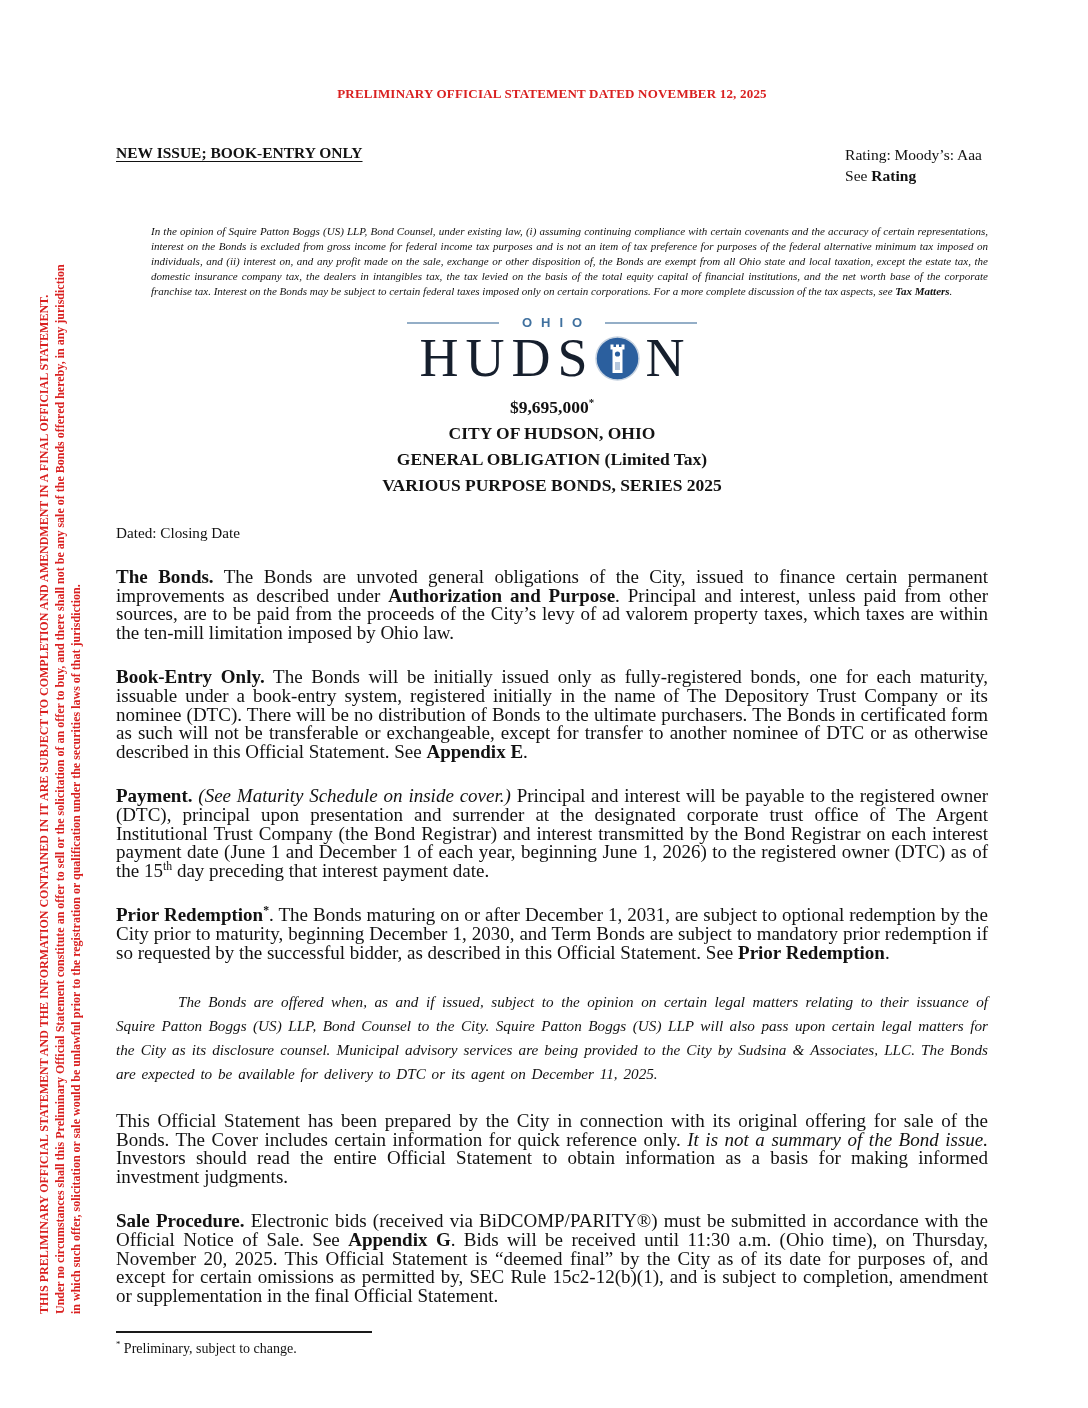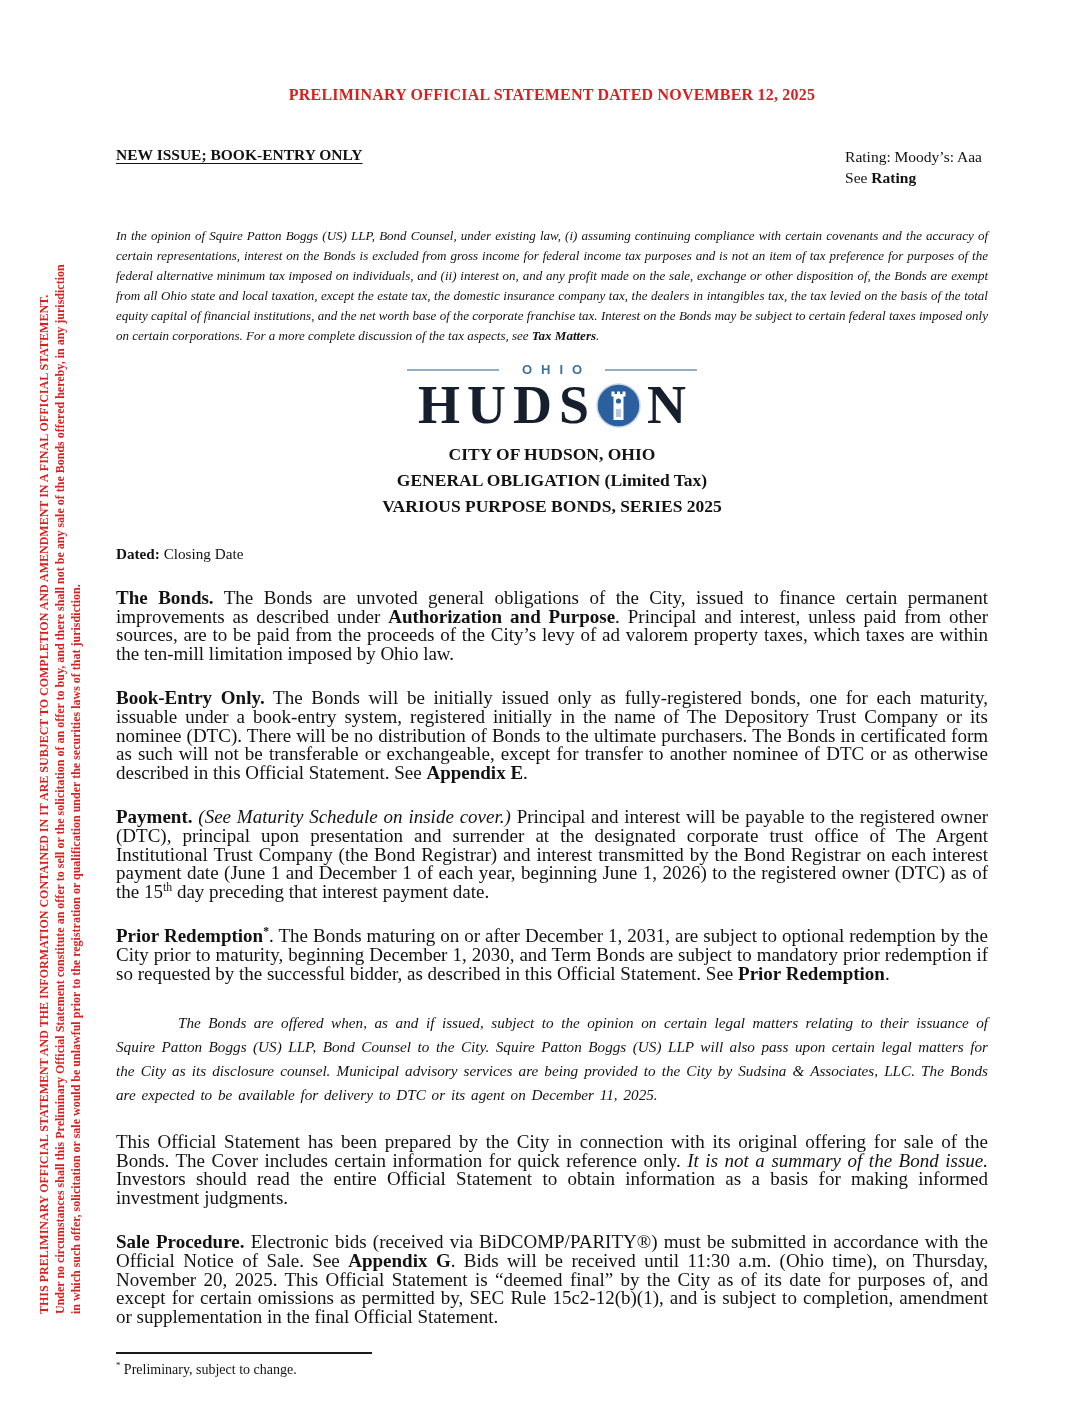--- a/index.html
+++ b/index.html
@@ -15,51 +15,52 @@
     position:absolute; left:36px; top:1314px; width:1172px;
     transform:rotate(-90deg); transform-origin:0 0;
     color:#d92020; font-weight:bold; font-size:12px; line-height:16px;
   }
   .side-disclaimer .rline { white-space:nowrap; }
 
   .main { position:absolute; left:116px; top:0; width:872px; }
 
   .doc-title {
     margin-top:86px; text-align:center; color:#d92020;
-    font-weight:bold; font-size:16px; letter-spacing:0.2px;
+    font-weight:bold; font-size:13px; letter-spacing:0.2px;
   }
 
   .issue-row { margin-top:42px; display:flex; justify-content:space-between; align-items:flex-start; }
   .new-issue { font-weight:bold; font-size:15.5px; text-decoration:underline; text-underline-offset:3px; }
   .rating-block { font-size:15.5px; line-height:21px; margin-right:6px; }
 
   .opinion {
-    margin-top:38px; font-style:italic; font-size:13px; line-height:20px;
+    margin-top:38px; font-style:italic; font-size:11px; line-height:15px;
     text-align:justify;
+    margin-left:35px;
   }
   .opinion .bold { font-weight:bold; }
 
   .logo { margin-top:16px; text-align:center; }
   .ohio-row { display:flex; align-items:center; justify-content:center; gap:14px; }
   .ohio-rule { width:92px; border-top:2px solid #94aec7; }
   .ohio-text {
     font-family:"Liberation Sans", sans-serif; font-weight:bold; font-size:13px;
     letter-spacing:9px; color:#40719f; text-indent:9px;
   }
   .hudson-row {
     margin-top:2px; display:flex; align-items:center; justify-content:center;
-    font-weight:bold; font-size:54px; letter-spacing:7px; color:#161f2d; line-height:52px;
+    font-weight:normal; font-size:54px; letter-spacing:7px; color:#161f2d; line-height:52px;
   }
   .hudson-pre { text-indent:7px; }
   .logo-o { display:inline-block; width:45px; height:45px; margin:0 6px 0 0; }
 
   .issue-title { margin-top:10px; text-align:center; font-weight:bold; font-size:17.5px; line-height:26px; }
 
   .dated { margin-top:26px; font-size:15.2px; }
-  .dated .lead { font-weight:bold; }
+  .dated .lead { font-weight:normal; }
 
   .para { margin-top:26px; font-size:19px; line-height:18.6px; text-align:justify; }
   .para .lead { font-weight:bold; }
   .para .bold { font-weight:bold; }
   .para .ital { font-style:italic; }
   sup { font-size:0.62em; vertical-align:super; line-height:0; }
 
   .offered {
     margin-top:28px; font-style:italic; font-size:15.2px; line-height:24px;
     text-align:justify; text-indent:62px; word-spacing:2px;
@@ -110,20 +111,21 @@
           <rect x="21" y="8.5" width="3" height="5" fill="#ffffff"></rect>
           <rect x="26.5" y="8.5" width="3" height="5" fill="#ffffff"></rect>
           <circle cx="22.5" cy="18" r="2.6" fill="#2b5f9e"></circle>
           <rect x="20" y="26" width="5" height="8" fill="#2b5f9e" opacity="0.35"></rect>
         </svg></span>
           <span>N</span>
       </div>
     </div>
 
     <div class="issue-title">
+      <div><span>$9,695,000</span><sup>*</sup></div>
       <div>CITY OF HUDSON, OHIO</div>
       <div>GENERAL OBLIGATION (Limited Tax)</div>
       <div>VARIOUS PURPOSE BONDS, SERIES 2025</div>
     </div>
 
     <div class="dated"><span class="lead">Dated:</span><span>  Closing Date</span></div>
 
     <div class="para"><span class="lead">The Bonds.</span><span>  The Bonds are unvoted general obligations of the City, issued to finance certain permanent improvements as described under </span><span class="bold">Authorization and Purpose</span><span>.  Principal and interest, unless paid from other sources, are to be paid from the proceeds of the City’s levy of ad valorem property taxes, which taxes are within the ten-mill limitation imposed by Ohio law.</span></div>
 
     <div class="para"><span class="lead">Book-Entry Only.</span><span>  The Bonds will be initially issued only as fully-registered bonds, one for each maturity, issuable under a book-entry system, registered initially in the name of The Depository Trust Company or its nominee (DTC).  There will be no distribution of Bonds to the ultimate purchasers.  The Bonds in certificated form as such will not be transferable or exchangeable, except for transfer to another nominee of DTC or as otherwise described in this Official Statement.  See </span><span class="bold">Appendix E</span><span>.</span></div>

